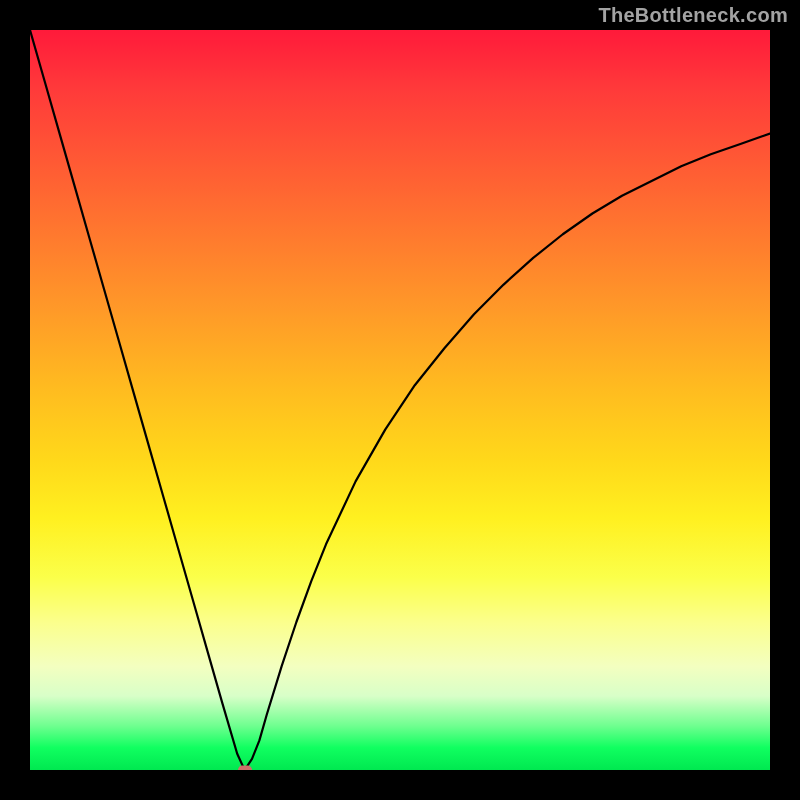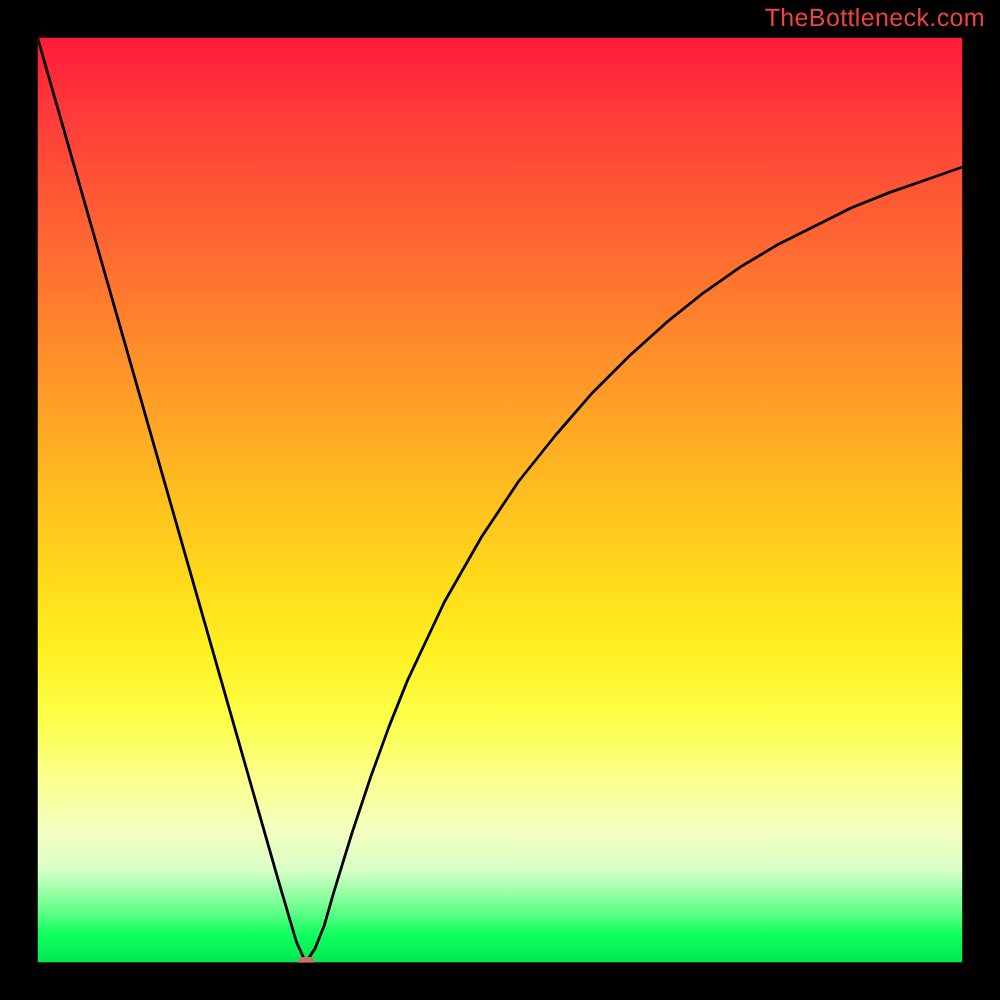--- a/index.html
+++ b/index.html
@@ -14,23 +14,23 @@
   .frame {
     position: relative;
     width: 800px;
     height: 800px;
     background: #000000;
   }
   .watermark {
     position: absolute;
     top: 4px;
     right: 12px;
-    color: #ef4444;
+    color: #a3a3a3;
     font-size: 20px;
-    font-weight: 400;
+    font-weight: 700;
     letter-spacing: 0.3px;
     z-index: 20;
   }
   .plot-area {
     position: absolute;
     left: 30px;
     top: 30px;
     width: 740px;
     height: 740px;
     overflow: hidden;

